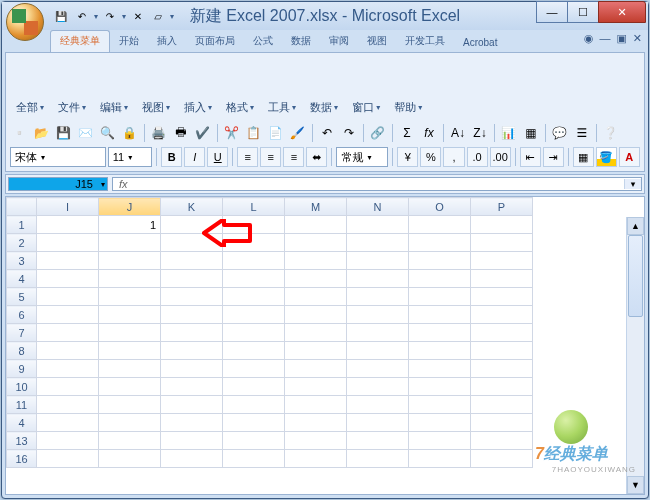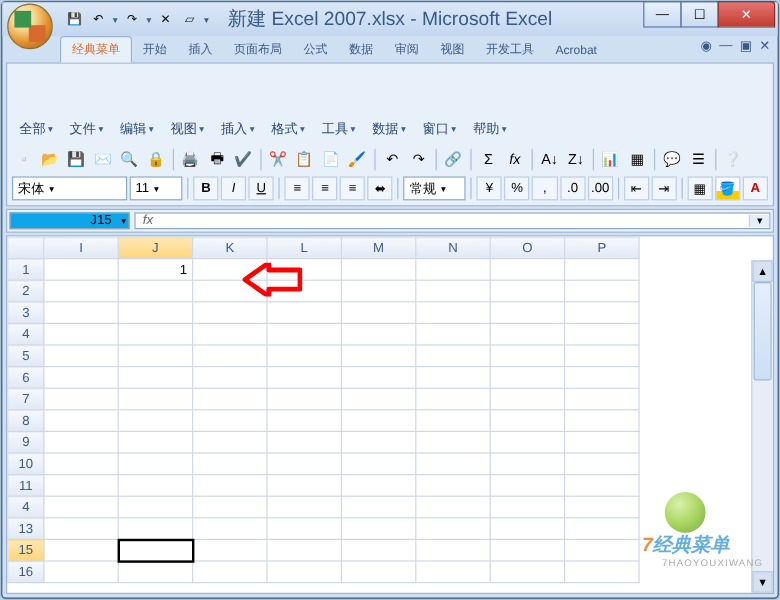--- a/index.html
+++ b/index.html
@@ -390,31 +390,20 @@
             <td class=""></td>
             <td class=""></td>
             <td class=""></td>
             <td class=""></td>
             <td class=""></td>
             <td class=""></td>
             <td class=""></td>
             <td class=""></td>
           </tr>
           <tr>
-            <th class="rowhdr row-sel">15</th>
-            <td class=""></td>
-            <td class="cell-active"></td>
-            <td class=""></td>
-            <td class=""></td>
-            <td class=""></td>
-            <td class=""></td>
-            <td class=""></td>
-            <td class=""></td>
-          </tr>
-          <tr>
             <th class="rowhdr ">16</th>
             <td class=""></td>
             <td class=""></td>
             <td class=""></td>
             <td class=""></td>
             <td class=""></td>
             <td class=""></td>
             <td class=""></td>
             <td class=""></td>
           </tr>

